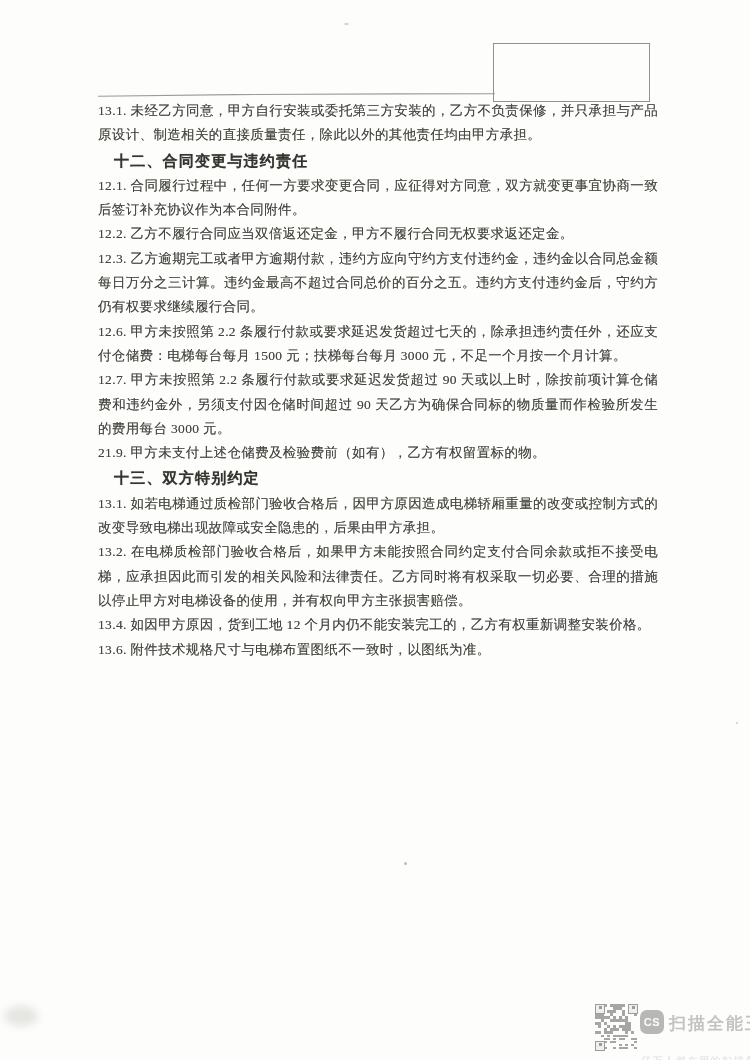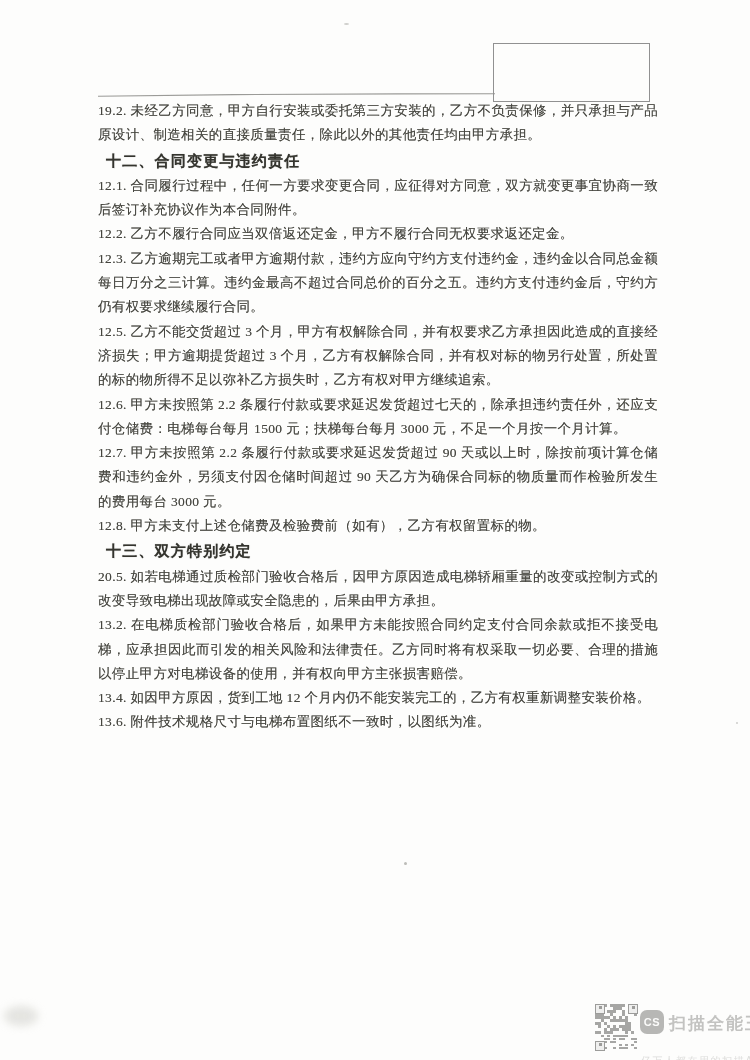--- a/index.html
+++ b/index.html
@@ -23,21 +23,21 @@
   .doc-body{
     position:absolute;left:98px;top:99px;width:560px;
     font-size:13.5px;line-height:24.3px;letter-spacing:0.35px;
     color:#45453f;
     text-align:justify;
     text-shadow:0 0 0.6px rgba(70,70,62,0.55);
   }
   .doc-body p{margin:0;padding:0;}
   .doc-body p.heading{
     font-weight:bold;color:#34342e;font-size:15px;letter-spacing:1.2px;
-    margin:1px 0 1px 8px;
+    margin:1px 0 1px 16px;
     text-shadow:0 0 0.7px rgba(40,40,35,0.6);
   }
 
   
   .page-footer{
     position:absolute;left:0;top:951px;width:690px;text-align:center;
     font-size:11.5px;color:#55554e;letter-spacing:2.5px;
     text-shadow:0 0 0.6px rgba(80,80,72,0.5);
   }
 
@@ -79,31 +79,30 @@
 
 <div class="page">
 
   <svg class="scan-line" viewBox="0 0 397 6" preserveAspectRatio="none">
     <path d="M0,4.3 C90,2.8 220,1.6 300,1.9 C350,2.1 380,2.0 397,1.8" fill="none" stroke="#8a8a86" stroke-width="1.1" opacity="0.85"></path>
   </svg>
 
   <div class="redaction-block"></div>
 
   <div class="doc-body" id="doc-body">
-      <p>19.2.  未经乙方同意，甲方自行安装或委托第三方安装的，乙方不负责保修，并只承担与产品原设计、制造相关的直接质量责任，除此以外的其他责任均由甲方承担。</p>
+      <p>13.1.  未经乙方同意，甲方自行安装或委托第三方安装的，乙方不负责保修，并只承担与产品原设计、制造相关的直接质量责任，除此以外的其他责任均由甲方承担。</p>
       <p class="heading">十二、合同变更与违约责任</p>
       <p>12.1.  合同履行过程中，任何一方要求变更合同，应征得对方同意，双方就变更事宜协商一致后签订补充协议作为本合同附件。</p>
       <p>12.2.  乙方不履行合同应当双倍返还定金，甲方不履行合同无权要求返还定金。</p>
       <p>12.3.  乙方逾期完工或者甲方逾期付款，违约方应向守约方支付违约金，违约金以合同总金额每日万分之三计算。违约金最高不超过合同总价的百分之五。违约方支付违约金后，守约方仍有权要求继续履行合同。</p>
-      <p>12.5.  乙方不能交货超过 3 个月，甲方有权解除合同，并有权要求乙方承担因此造成的直接经济损失；甲方逾期提货超过 3 个月，乙方有权解除合同，并有权对标的物另行处置，所处置的标的物所得不足以弥补乙方损失时，乙方有权对甲方继续追索。</p>
       <p>12.6.  甲方未按照第 2.2 条履行付款或要求延迟发货超过七天的，除承担违约责任外，还应支付仓储费：电梯每台每月 1500 元；扶梯每台每月 3000 元，不足一个月按一个月计算。</p>
       <p>12.7.  甲方未按照第 2.2 条履行付款或要求延迟发货超过 90 天或以上时，除按前项计算仓储费和违约金外，另须支付因仓储时间超过 90 天乙方为确保合同标的物质量而作检验所发生的费用每台 3000 元。</p>
-      <p>12.8.  甲方未支付上述仓储费及检验费前（如有），乙方有权留置标的物。</p>
+      <p>21.9.  甲方未支付上述仓储费及检验费前（如有），乙方有权留置标的物。</p>
       <p class="heading">十三、双方特别约定</p>
-      <p>20.5.  如若电梯通过质检部门验收合格后，因甲方原因造成电梯轿厢重量的改变或控制方式的改变导致电梯出现故障或安全隐患的，后果由甲方承担。</p>
+      <p>13.1.  如若电梯通过质检部门验收合格后，因甲方原因造成电梯轿厢重量的改变或控制方式的改变导致电梯出现故障或安全隐患的，后果由甲方承担。</p>
       <p>13.2.  在电梯质检部门验收合格后，如果甲方未能按照合同约定支付合同余款或拒不接受电梯，应承担因此而引发的相关风险和法律责任。乙方同时将有权采取一切必要、合理的措施以停止甲方对电梯设备的使用，并有权向甲方主张损害赔偿。</p>
       <p>13.4.  如因甲方原因，货到工地 12 个月内仍不能安装完工的，乙方有权重新调整安装价格。</p>
       <p>13.6.  附件技术规格尺寸与电梯布置图纸不一致时，以图纸为准。</p>
     </div>
 
 
   <div class="watermark">
     <div class="qr" id="qr">
         <div class="cell" style="left: 9px; top: 0px;"></div>
         <div class="cell" style="left: 15px; top: 0px;"></div>

